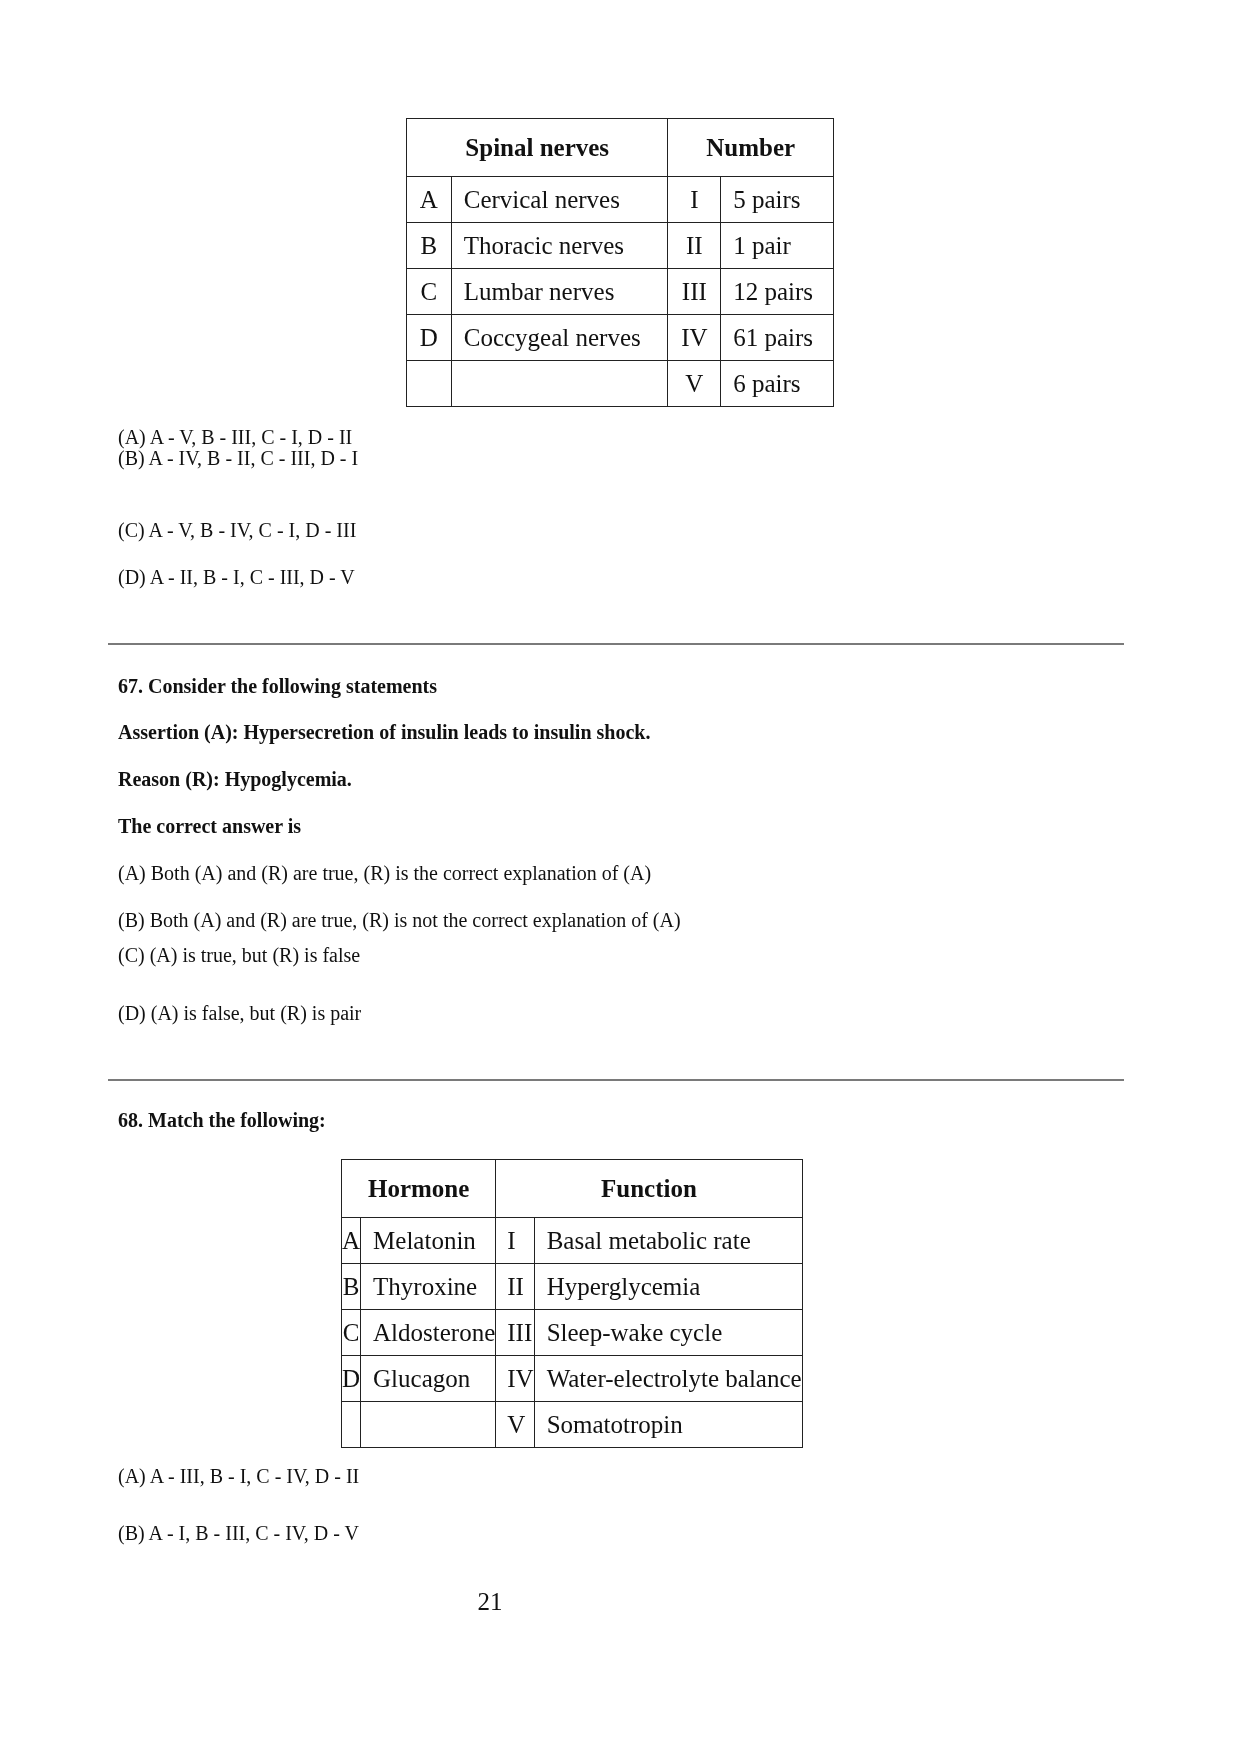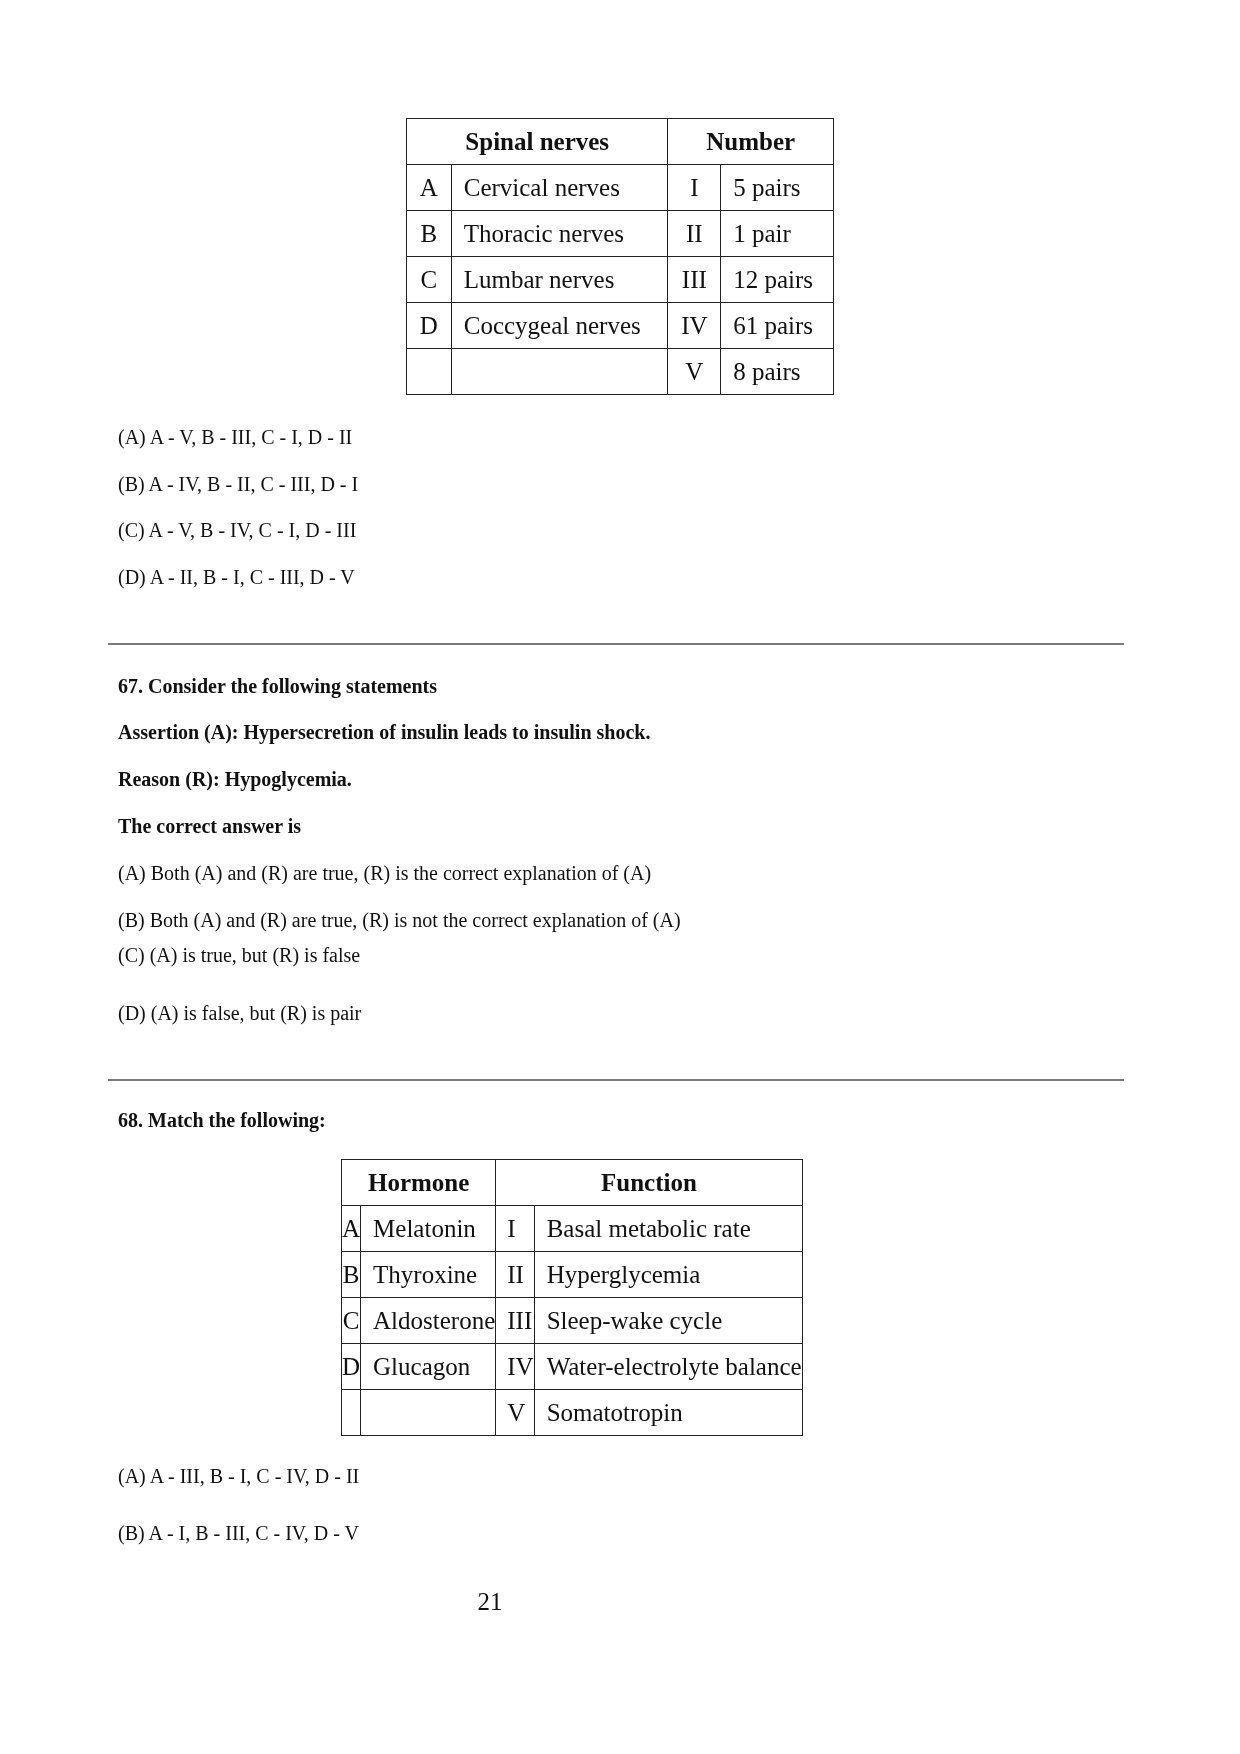--- a/index.html
+++ b/index.html
@@ -3,21 +3,21 @@
 <meta charset="utf-8">
 <style>
   html, body { margin: 0; padding: 0; background: #ffffff; }
   body { width: 1240px; height: 1754px; position: relative; overflow: hidden;
          font-family: "Liberation Serif", "DejaVu Serif", serif; color: #111; }
   .line { position: absolute; left: 118px; font-size: 20px; line-height: 30px; white-space: nowrap; }
   .bold { font-weight: bold; }
   .rule { position: absolute; left: 108px; width: 1016px; height: 0; border-top: 2px solid #7a7a7a; }
   table.mt { position: absolute; border-collapse: collapse; font-size: 25px; }
   table.mt td, table.mt th { border: 1.5px solid #222; height: 45px; padding: 0 0 0 12px; text-align: left; vertical-align: middle; white-space: nowrap; }
-  table.mt th { font-weight: bold; text-align: center; padding: 0; }
+  table.mt th { font-weight: bold; text-align: center; padding: 6px; }
   table.mt td.letter { padding-left: 0; text-align: center; }
   .pagenum { position: absolute; left: 0; width: 980px; text-align: center; top: 1588px; font-size: 25px; }
 </style>
 </head>
 <body>
 
 <table class="mt" style="left:406px; top:118px; width:428px;">
   <colgroup>
       <col style="width:45px">
       <col style="width:217px">
@@ -50,27 +50,27 @@
   <tr>
     <td class="letter">D</td>
     <td>Coccygeal nerves</td>
     <td class="letter">IV</td>
     <td>61 pairs</td>
   </tr>
   <tr>
     <td class="letter"></td>
     <td></td>
     <td class="letter">V</td>
-    <td>8 pairs</td>
+    <td>6 pairs</td>
   </tr>
 </tbody>
   </table>
 
 <div class="line" style="top:422px;">(A) A - V, B - III, C - I, D - II</div>
-<div class="line" style="top:469px;text-align:center;">(B) A - IV, B - II, C - III, D - I</div>
+<div class="line" style="top:443px;text-align:center;">(B) A - IV, B - II, C - III, D - I</div>
 <div class="line" style="top:515px;">(C) A - V, B - IV, C - I, D - III</div>
 <div class="line" style="top:562px;">(D) A - II, B - I, C - III, D - V</div>
 
 <div class="rule" style="top:643px;"></div>
 
 <div class="line bold" style="top:671px;">67. Consider the following statements</div>
 <div class="line bold" style="top:717px;">Assertion (A): Hypersecretion of insulin leads to insulin shock.</div>
 <div class="line bold" style="top:764px;">Reason (R): Hypoglycemia.</div>
 <div class="line bold" style="top:811px;">The correct answer is</div>
 <div class="line" style="top:858px;">(A) Both (A) and (R) are true, (R) is the correct explanation of (A)</div>

